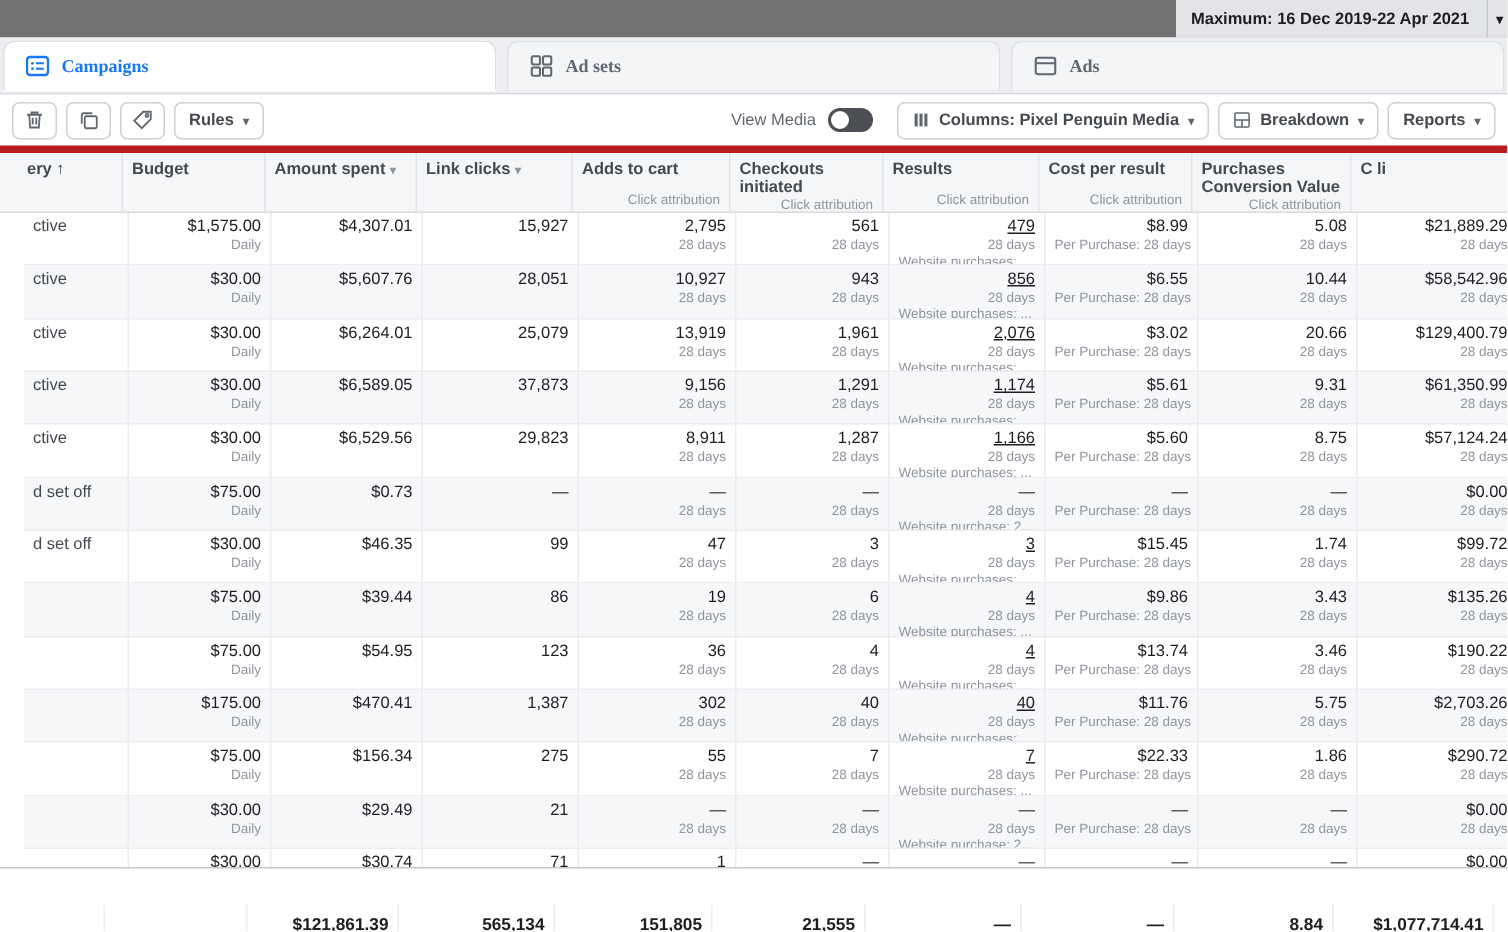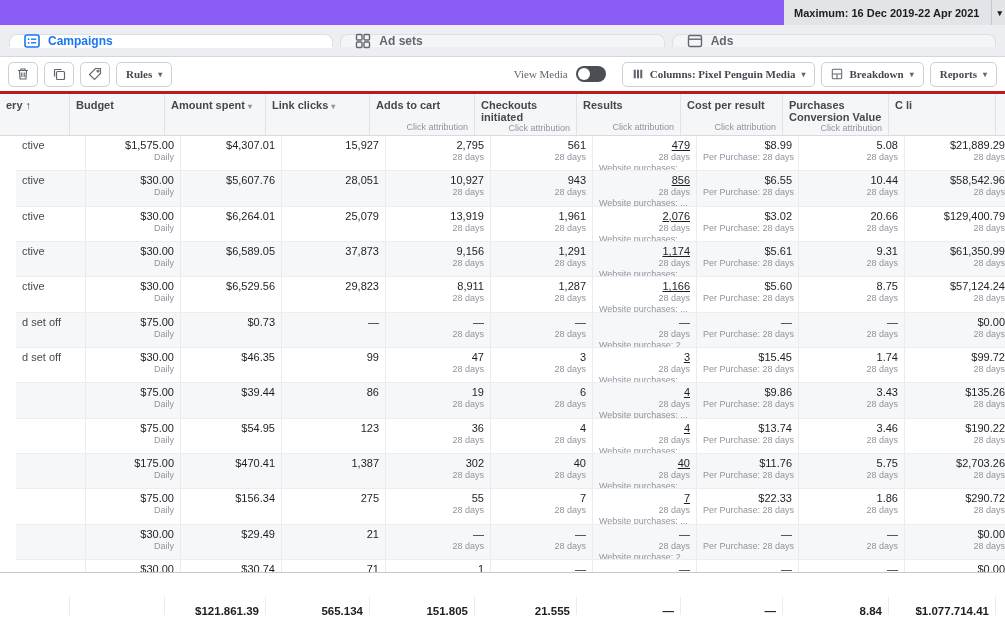--- a/index.html
+++ b/index.html
@@ -1,47 +1,47 @@
 <!DOCTYPE html>
 <html><head>
 <meta charset="utf-8">
 <style>
   * { margin:0; padding:0; box-sizing:border-box; }
   html,body { background:#fff; }
   body { font-family:"Liberation Sans", sans-serif; }
   .screen { width:1005px; height:621px; overflow:hidden; background:#fff; position:relative; }
 
   
-  .topbar { height:25px; background:#8b5cf6; display:flex; justify-content:flex-end; align-items:stretch; }
+  .topbar { height:25px; background:#737373; display:flex; justify-content:flex-end; align-items:stretch; }
   .date-btn { background:#e2e4e8; display:flex; align-items:center; font-size:11px; font-weight:bold; color:#1c1e21; padding-left:10px; cursor:pointer; }
   .date-btn .txt { padding-right:12px; white-space:nowrap; }
   .date-btn .sep { width:1px; align-self:stretch; background:#c4c7cc; }
   .date-btn .dcaret { padding:0 3px 0 5px; font-size:9px; color:#1c1e21; }
 
   
-  .tabs { height:32px; background:#eceef1; display:flex; gap:7px; border-bottom:1px solid #d3d6db; padding:9px; }
+  .tabs { height:38px; background:#eceef1; display:flex; gap:7px; border-bottom:1px solid #d3d6db; padding:2px;font-family:Liberation Serif, serif; }
   .tab { flex:1; display:flex; align-items:center; gap:8px; padding-left:14px; font-size:12px; font-weight:bold; color:#606770; background:#f4f5f7; border:1px solid #dcdfe3; border-bottom:none; border-radius:8px 8px 0 0; cursor:pointer; }
   .tab.active { background:#fff; color:#1877f2; box-shadow:0 1px 0 0 #fff; }
   .ticon { width:16px; height:16px; flex:none; display:inline-block; }
   .ticon svg { width:16px; height:16px; display:block; }
 
   
-  .toolbar { height:34px; display:flex; align-items:center; padding:0 8px; gap:6px; background:#fff;font-family:Liberation Serif, serif; }
+  .toolbar { height:34px; display:flex; align-items:center; padding:0 8px; gap:6px; background:#fff; }
   .tbtn { height:25px; border:1px solid #ccd0d5; border-radius:5px; background:#fff; display:flex; align-items:center; gap:6px; padding:0 9px; font-family:inherit; font-size:11px; font-weight:bold; color:#444950; cursor:pointer; white-space:nowrap; }
   .tbtn.icon-only { width:30px; justify-content:center; padding:0; }
   .tbtn svg { display:block; }
   .bcaret { font-size:8px; color:#606770; }
   .spacer { flex:1; }
   .vs-label { font-size:11px; color:#606770; margin-right:2px; white-space:nowrap; }
   .toggle { width:30px; height:16px; border-radius:8px; background:#4b4f54; position:relative; cursor:pointer; margin-right:10px; flex:none; }
   .toggle .knob { position:absolute; left:2px; top:2px; width:12px; height:12px; border-radius:50%; background:#fff; }
 
   
   .grid { display:grid; grid-template-columns:70px 95px 101px 104px 105px 102px 104px 102px 106px 107px 9px; }
-  .thead { height:45px; background:#f5f6f7; border-top:3px solid #b91c1c; border-bottom:1px solid #d8dade; }
+  .thead { height:45px; background:#f5f6f7; border-top:5px solid #b91c1c; border-bottom:1px solid #d8dade;padding-left:12px; }
   .hcell { border-right:1px solid #e0e2e6; padding:5px 6px 3px; display:flex; flex-direction:column; overflow:hidden; }
   .hlabel { font-size:11px; font-weight:bold; color:#444950; line-height:12px; }
   .hsub { font-size:9px; color:#90949e; text-align:right; margin-top:auto; white-space:nowrap; }
   .sort { font-size:8px; color:#90949e; margin-left:3px; }
 
   .tbody { height:436px; overflow:hidden; background:#fff; }
   .row { height:35.33px; border-bottom:1px solid #ebedf0; cursor:pointer;margin-left:16px; }
   .row:nth-child(even) { background:#f6f7f9; }
   .cell { border-right:1px solid #e9ebee; padding:3px 6px 0; text-align:right; overflow:hidden; }
   .cell.left { text-align:left; }

